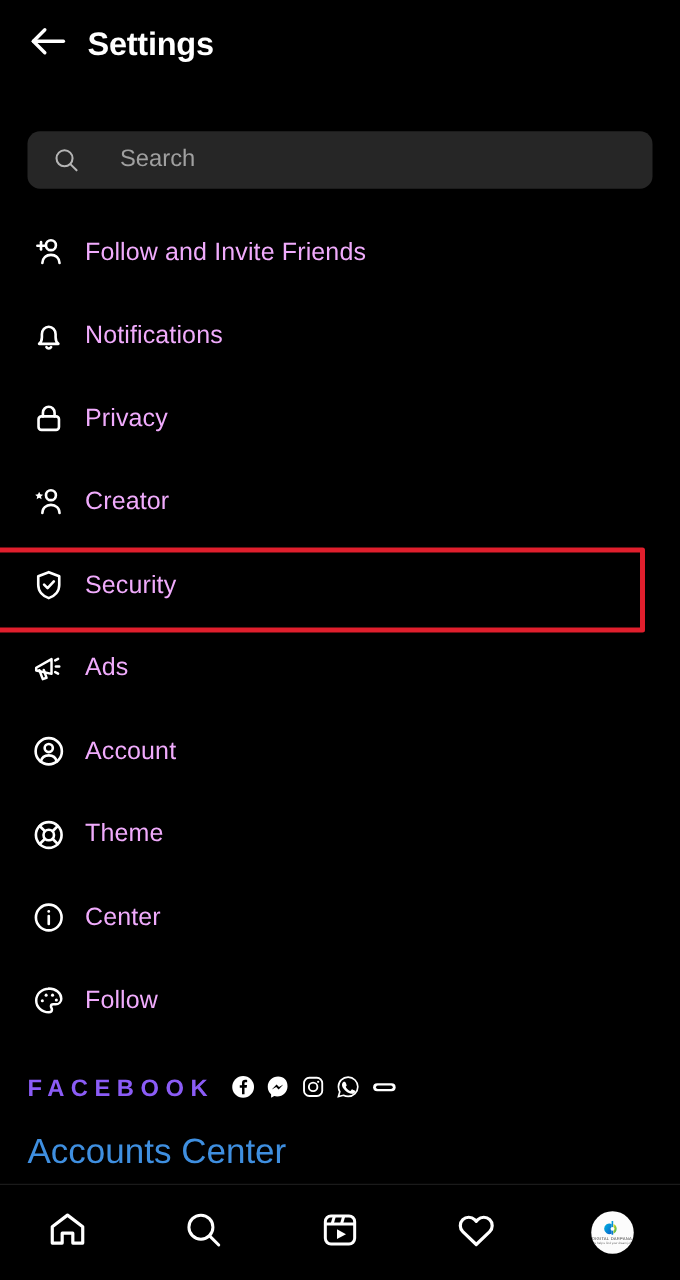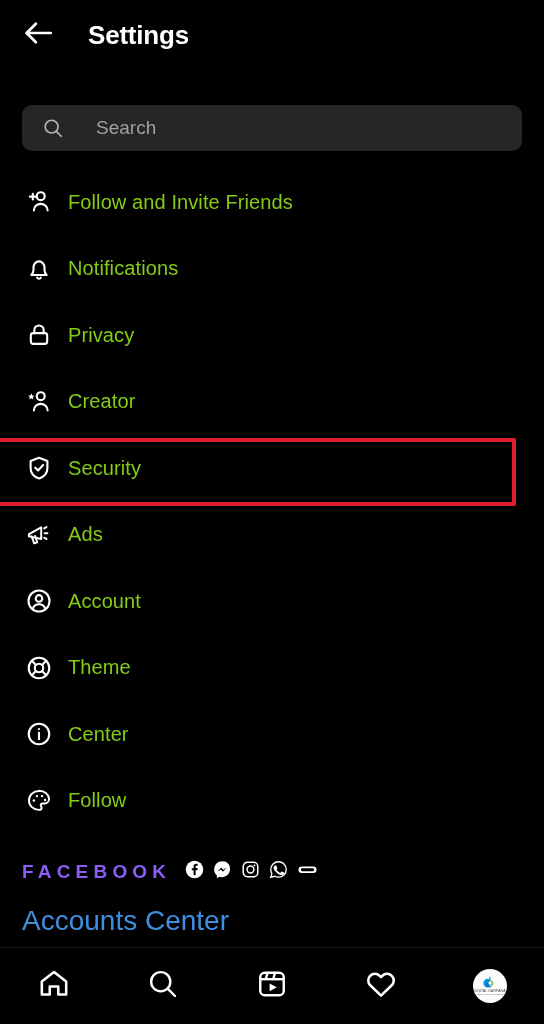--- a/index.html
+++ b/index.html
@@ -25,21 +25,21 @@
   #back-btn {
     width:56px; height:56px;
     margin-left:10px;
     display:flex; align-items:center; justify-content:center;
     cursor:pointer;
   }
   #page-title {
     font-size:26px;
     font-weight:bold;
     letter-spacing:-0.2px;
-    margin-left:22px;
+    margin-left:4px;
     color:#fff;
   }
 
   
   #search-bar {
     position:absolute; top:105px; left:22px;
     width:500px; height:46px;
     background:#262626;
     border-radius:10px;
     display:flex; align-items:center;
@@ -69,21 +69,21 @@
     cursor:pointer;
   }
   .menu-icon {
     width:30px; height:30px;
     display:flex; align-items:center; justify-content:center;
     flex:0 0 30px;
   }
   .menu-label {
     margin-left:14px;
     font-size:20px;
-    color:#84cc16;
+    color:#f0abfc;
     letter-spacing:0.1px;
   }
   
   .menu-row.highlighted::after {
     content:"";
     position:absolute;
     left:-4px; top:3px;
     width:512px; height:60px;
     border:4px solid #e01f2d;
     border-radius:2px;

